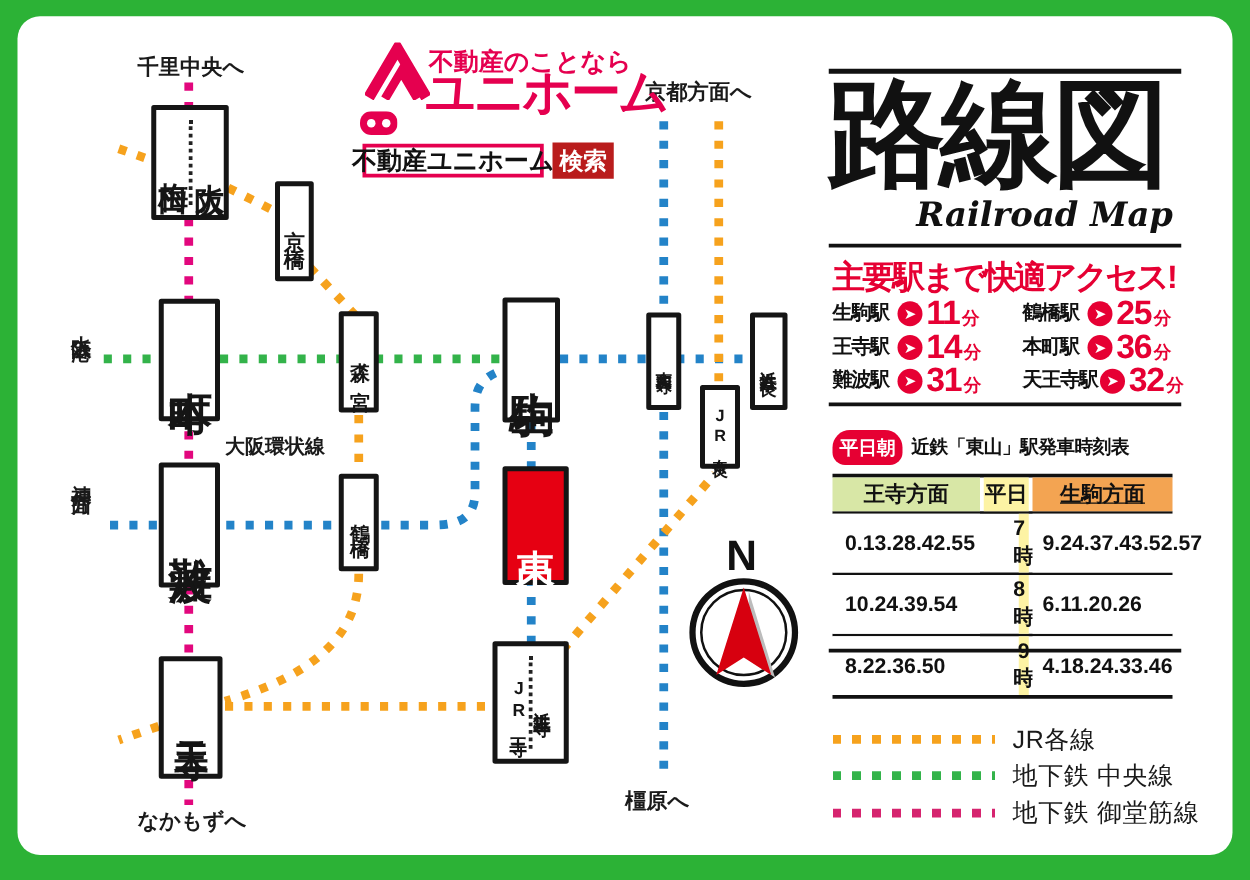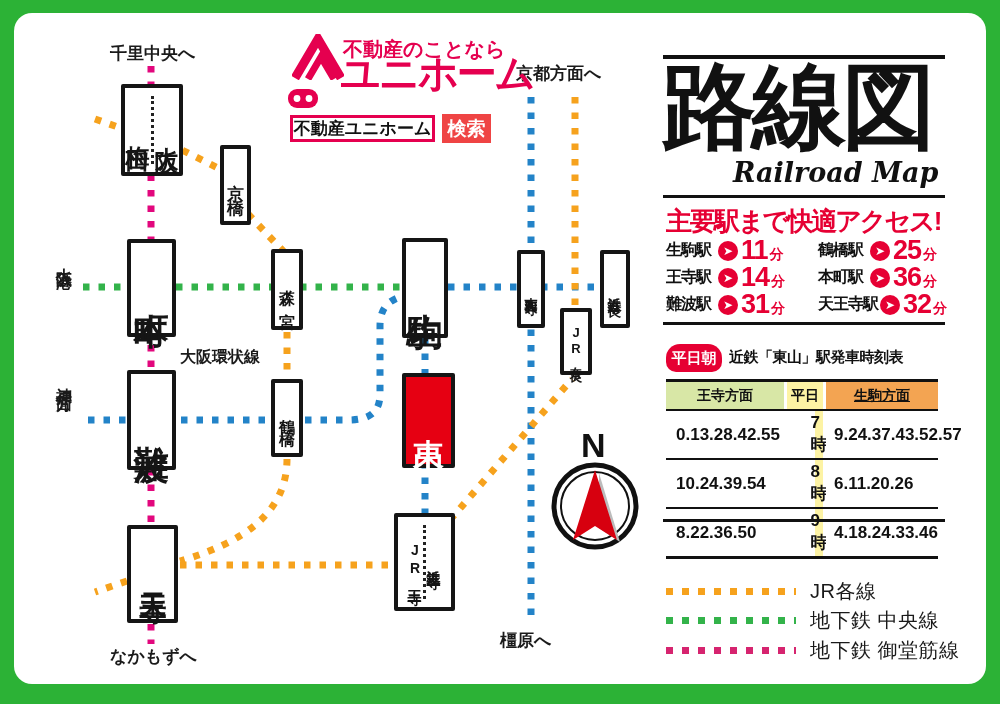--- a/index.html
+++ b/index.html
@@ -14,40 +14,40 @@
   .stn .vtxt{letter-spacing:3px;}
   .stn-red{background:#e60012;color:#fff;}
   .stn-divider{width:0;border-left:3px dotted #222;height:82%;margin:0 1px;}
   
   .dir{position:absolute;z-index:3;color:#1a1a1a;font-weight:600;font-size:17px;white-space:nowrap;}
   .dir-v{writing-mode:vertical-rl;text-orientation:upright;letter-spacing:3px;font-size:16px;}
   
   .tagline{position:absolute;color:#e5004f;font-size:20px;font-weight:bold;z-index:3;white-space:nowrap;}
   .brandname{position:absolute;color:#e5004f;font-size:40px;font-weight:900;letter-spacing:-2px;z-index:3;white-space:nowrap;}
   .phone{position:absolute;color:#e5004f;font-size:31px;font-weight:900;z-index:3;letter-spacing:-1px;white-space:nowrap;}
-  .searchbox{position:absolute;z-index:3;border:3px solid #e5004f;background:#fff;color:#111;font-size:17px;font-weight:bold;display:flex;align-items:center;justify-content:center;box-sizing:border-box;white-space:nowrap;}
-  .searchbtn{position:absolute;z-index:3;background:#ef4444;color:#fff;font-size:19px;font-weight:bold;display:flex;align-items:center;justify-content:center;white-space:nowrap;}
+  .searchbox{position:absolute;z-index:3;border:3px solid #e5004f;background:#fff;color:#111;font-size:20px;font-weight:bold;display:flex;align-items:center;justify-content:center;box-sizing:border-box;white-space:nowrap;}
+  .searchbtn{position:absolute;z-index:3;background:#b91c1c;color:#fff;font-size:19px;font-weight:bold;display:flex;align-items:center;justify-content:center;white-space:nowrap;}
   
   .rule{position:absolute;background:#111;z-index:3;}
   .bigtitle{position:absolute;color:#111;font-size:94px;line-height:1;font-weight:900;letter-spacing:-4px;z-index:3;white-space:nowrap;}
   .subtitle{position:absolute;font-family:"DejaVu Serif",serif;font-style:italic;font-weight:bold;font-size:27px;color:#111;z-index:3;white-space:nowrap;}
   .access-h{position:absolute;color:#e60033;font-size:26px;font-weight:900;letter-spacing:-2px;z-index:3;white-space:nowrap;}
   .access-grid{position:absolute;z-index:3;display:grid;grid-template-columns:138px 138px;grid-auto-rows:27px;column-gap:14px;}
   .acc-item{display:flex;align-items:center;}
   .acc-st{font-size:16px;font-weight:bold;color:#111;min-width:50px;letter-spacing:-1px;white-space:nowrap;}
   .acc-ic{width:20px;height:20px;border-radius:50%;background:#e60033;color:#fff;display:flex;align-items:center;justify-content:center;font-size:12px;margin:0 3px 0 2px;flex:none;}
   .acc-min{font-size:27px;font-weight:900;color:#e60033;letter-spacing:-1px;}
   .acc-unit{font-size:14px;font-weight:bold;color:#e60033;margin:8px 0 0 2px;}
   .badge{position:absolute;z-index:3;background:#e60033;color:#fff;font-size:15px;font-weight:bold;border-radius:14px 14px 10px 10px;display:flex;align-items:center;justify-content:center;letter-spacing:0;}
   .tt-title{position:absolute;z-index:3;color:#111;font-size:15px;font-weight:900;letter-spacing:-0.5px;white-space:nowrap;}
   .tt{position:absolute;z-index:3;width:272px;border-top:3px solid #111;border-bottom:3px solid #111;}
   .tt-row{display:grid;grid-template-columns:118px 36px 1fr;column-gap:3px;border-bottom:2px solid #111;}
-  .tt-row:last-child{border-bottom:none;}
+  .tt-row:last-child{border-bottom:none;text-align:center;}
   .tt-cell{display:flex;align-items:center;font-weight:bold;color:#111;}
-  .tt-head .tt-cell{height:27px;justify-content:center;font-size:14px;}
+  .tt-head .tt-cell{height:27px;justify-content:center;font-size:17px;}
   .tt-data .tt-cell{height:47px;font-size:17px;background:#fff;}
   .tt-data .c0{padding-left:10px;}
   .tt-data .c1{justify-content:center;margin-left:28px;}
   .tt-data .c2{padding-left:8px;}
   .bg-g{background:#d8e7a6 !important;}
   .bg-y{background:#fdf3a4 !important;}
   .bg-o{background:#f3a452 !important;text-decoration:underline;}
   .legend-item{position:absolute;z-index:3;display:flex;align-items:center;}
   .legend-line{width:130px;height:7px;margin-right:14px;}
   .legend-label{font-size:20px;color:#1a1a1a;font-weight:500;white-space:nowrap;letter-spacing:0.5px;}

